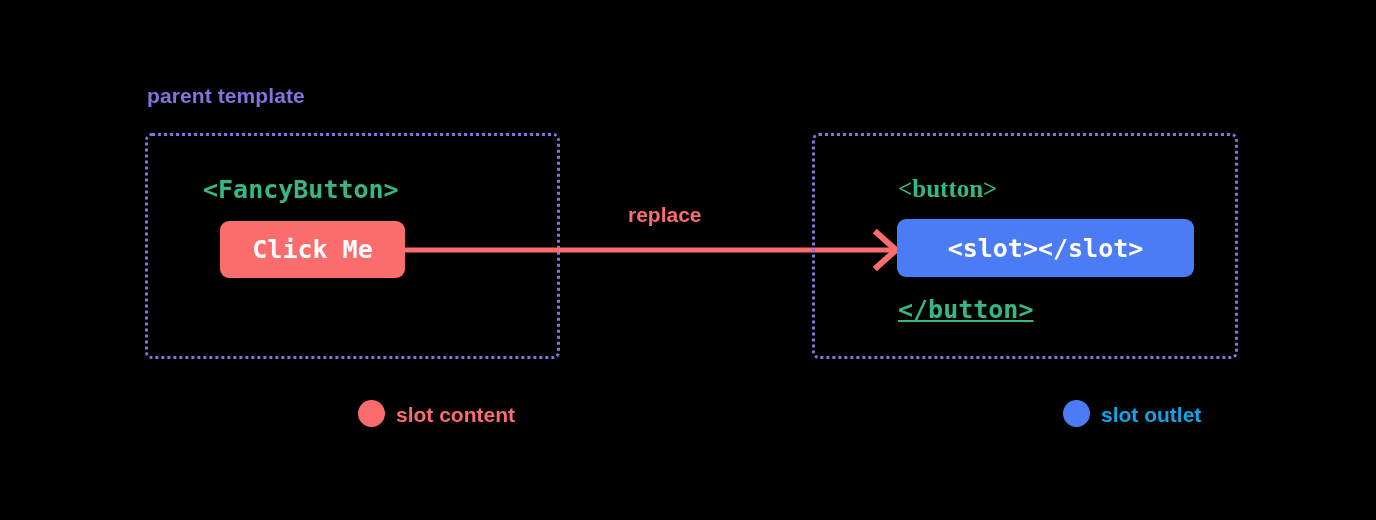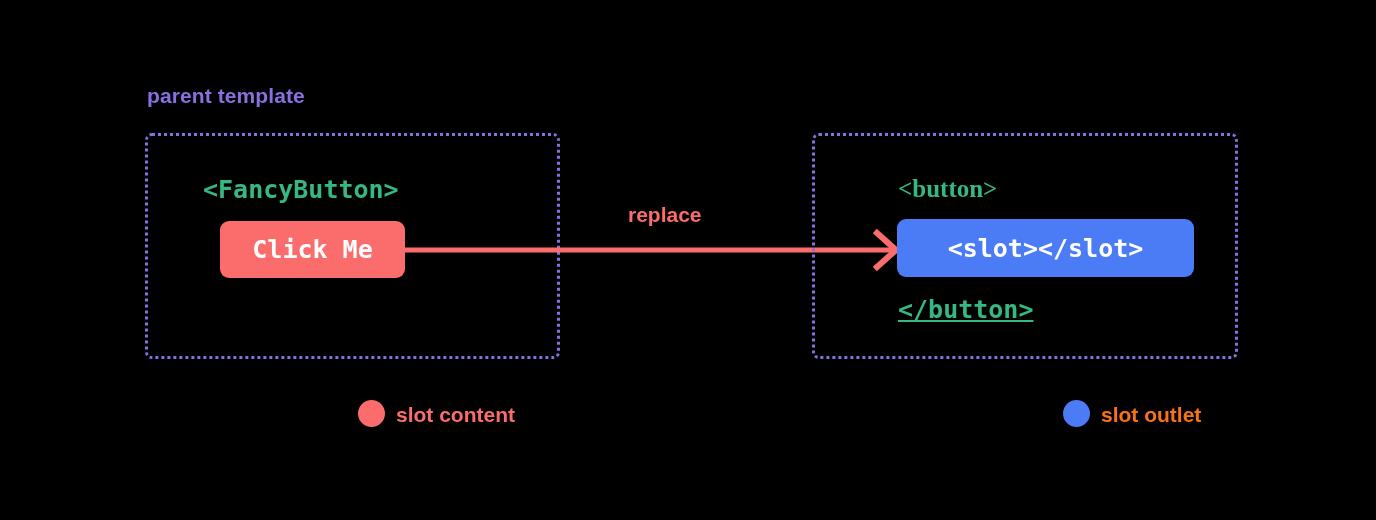--- a/index.html
+++ b/index.html
@@ -118,21 +118,21 @@
     font-family: "Liberation Sans", sans-serif;
     font-weight: bold;
     font-size: 21px;
   }
   #legend-content { left: 358px; top: 400px; }
   #legend-content .legend-dot  { background: #FB6C6C; }
   #legend-content .legend-text { color: #FB6C6C; }
 
   #legend-outlet { left: 1063px; top: 400px; }
   #legend-outlet .legend-dot  { background: #4B7BF5; }
-  #legend-outlet .legend-text { color: #f97316; }
+  #legend-outlet .legend-text { color: #0ea5e9; }
 </style>
 </head>
 <body>
 
 <div id="stage">
 
   <div class="section-label" id="label-parent">parent template</div>
 
   <div class="template-box" id="box-parent"></div>
 

